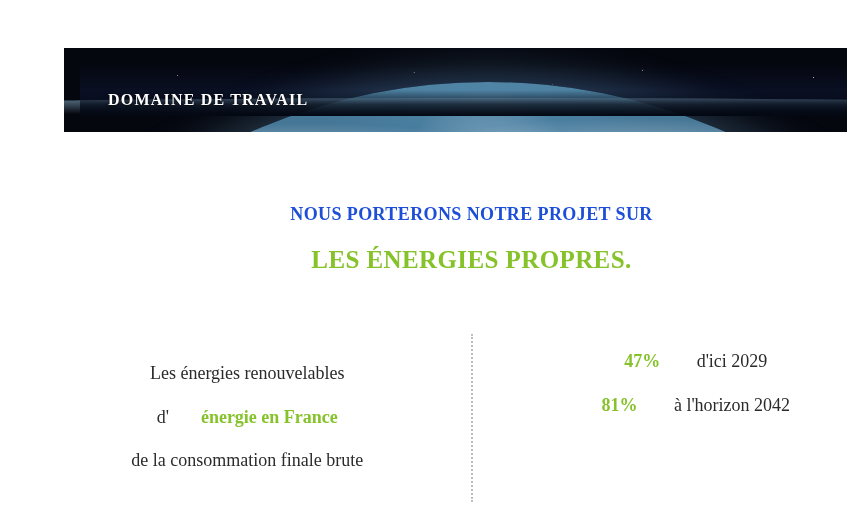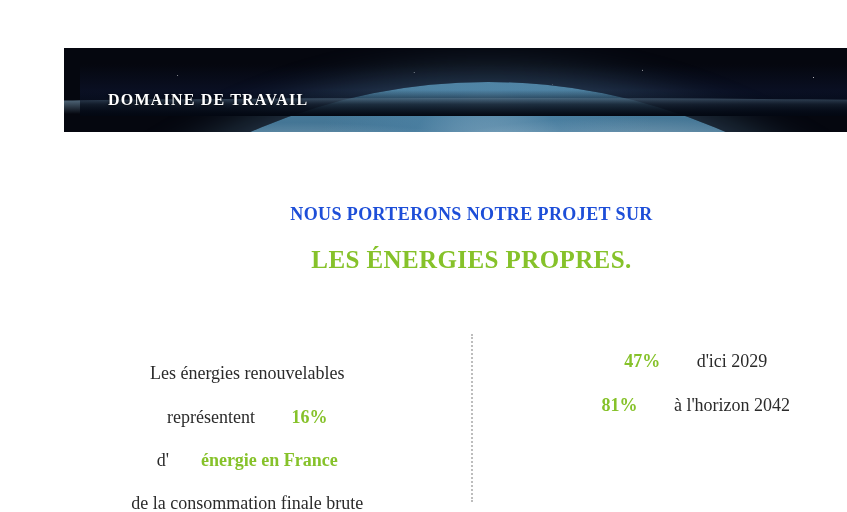--- a/index.html
+++ b/index.html
@@ -161,21 +161,20 @@
 
   <div class="headline">
     <span class="l1">NOUS PORTERONS NOTRE PROJET SUR</span>
     <span class="l2">LES ÉNERGIES PROPRES.</span>
   </div>
 
   <div class="columns">
 
     <div class="col left">
       <span class="line">Les énergies renouvelables</span>
-      <span class="line"><span>représentent </span><span class="accent">16%</span></span>
       <span class="line"><span>d'</span><span class="accent">énergie en France</span></span>
       <span class="line">de la consommation finale brute</span>
     </div>
 
     <div class="divider"></div>
 
     <div class="col right">
       <span class="obj"><span class="accent">47%</span><span> d'ici 2029</span></span>
       <span class="obj"><span class="accent">81%</span><span> à l'horizon 2042</span></span>
     </div>

